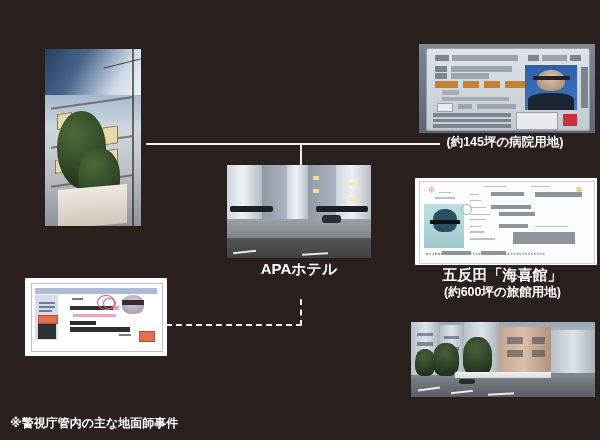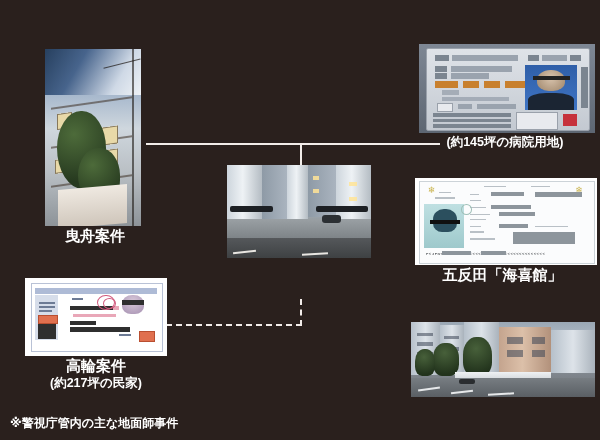--- a/index.html
+++ b/index.html
@@ -151,21 +151,20 @@
       <div class="win" style="left:52%;top:57%;width:24%;height:9%;"></div>
       <div class="win" style="left:10%;top:62%;width:14%;height:8%;"></div>
       <div class="tree" style="left:12%;top:35%;width:52%;height:44%;"></div>
       <div class="tree" style="left:34%;top:56%;width:44%;height:32%;"></div>
       <div class="wall"></div>
       <div class="pole"></div>
       <div class="wire"></div>
     </div>
   </div>
   <div class="cap" style="left:0;top:228px;width:190px;">
-    <span class="t1">曳舟案件</span>
   </div>
 
   <div class="node" style="left:227px;top:165px;width:144px;height:93px;">
     <div class="photo ph-apa" style="left:0;top:0;width:144px;height:93px;">
       <div class="twr" style="left:0;top:0;width:24%;height:62%;"></div>
       <div class="twrdk" style="left:24%;top:0;width:18%;height:58%;"></div>
       <div class="twr" style="left:42%;top:0;width:14%;height:60%;"></div>
       <div class="twrdk" style="left:56%;top:0;width:20%;height:56%;"></div>
       <div class="twr" style="left:76%;top:0;width:24%;height:64%;"></div>
       <div class="winrow" style="left:60%;top:12%;width:4%;height:4%;"></div>
@@ -175,20 +174,21 @@
       <div class="canopy" style="left:2%;top:44%;width:30%;height:7%;"></div>
       <div class="canopy" style="left:62%;top:44%;width:36%;height:7%;"></div>
       <div class="lot"></div>
       <div class="car" style="left:66%;top:54%;width:13%;height:8%;"></div>
       <div class="road"></div>
       <div class="stripe" style="left:4%;bottom:5%;width:16%;transform:rotate(-6deg);"></div>
       <div class="stripe" style="left:52%;bottom:3%;width:18%;transform:rotate(-3deg);"></div>
     </div>
   </div>
   <div class="cap" style="left:210px;top:261px;width:178px;">
+    <span class="t1">APAホテル</span>
   </div>
 
   <div class="node" style="left:25px;top:278px;width:142px;height:78px;">
     <div class="photo ph-doc" style="left:0;top:0;width:142px;height:78px;">
       <div class="border"></div>
       <div class="band" style="left:7%;top:13%;width:86%;height:7%;"></div>
       <div class="band" style="left:7%;top:22%;width:16%;height:58%;opacity:.5;"></div>
       <div class="txt" style="left:10%;top:31%;width:11%;"></div>
       <div class="txt" style="left:10%;top:36%;width:11%;"></div>
       <div class="txt" style="left:10%;top:41%;width:9%;"></div>
@@ -200,24 +200,20 @@
       <div class="pinkband" style="left:34%;top:46%;width:30%;height:4%;"></div>
       <div class="redact" style="left:32%;top:55%;width:18%;height:5%;"></div>
       <div class="redact" style="left:32%;top:63%;width:42%;height:6%;"></div>
       <div class="seal" style="left:51%;top:22%;width:11%;height:17%;"></div>
       <div class="seal" style="left:55%;top:25%;width:8%;height:12%;"></div>
       <div class="face" style="left:68%;top:22%;width:16%;height:24%;"></div>
       <div class="redact" style="left:68%;top:28%;width:16%;height:6%;"></div>
       <div class="stamp" style="left:80%;top:68%;width:10%;height:11%;"></div>
       <div class="txt" style="left:66%;top:72%;width:9%;"></div>
     </div>
-  </div>
-  <div class="cap" style="left:10px;top:358px;width:172px;">
-    <span class="t1">高輪案件</span>
-    <span class="t2">(約217坪の民家)</span>
   </div>
 
   <div class="node" style="left:419px;top:44px;width:176px;height:89px;">
     <div class="photo ph-lic" style="left:0;top:0;width:176px;height:89px;">
       <div class="card"></div>
       <div class="lbl" style="left:9%;top:12%;width:8%;height:7%;"></div>
       <div class="fld" style="left:19%;top:12%;width:37%;height:7%;"></div>
       <div class="lbl" style="left:62%;top:12%;width:6%;height:7%;"></div>
       <div class="fld" style="left:70%;top:12%;width:14%;height:7%;"></div>
       <div class="lbl" style="left:86%;top:12%;width:6%;height:7%;"></div>
@@ -278,20 +274,21 @@
       <div class="phead" style="left:10%;top:36%;width:13%;height:26%;"></div>
       <div class="pbar" style="left:8%;top:48%;width:17%;height:5%;"></div>
       <div class="ring" style="left:25%;top:30%;width:5%;height:10%;"></div>
       <div class="mrz" style="left:6%;top:85%;">P&lt;JPN&lt;&lt;&lt;&lt;&lt;&lt;&lt;&lt;&lt;&lt;&lt;&lt;&lt;&lt;&lt;&lt;&lt;&lt;&lt;&lt;&lt;&lt;&lt;&lt;&lt;&lt;&lt;&lt;&lt;&lt;&lt;&lt;&lt;&lt;&lt;&lt;</div>
       <div class="gbar" style="left:15%;top:84%;width:16%;height:5%;"></div>
       <div class="gbar" style="left:36%;top:84%;width:14%;height:5%;"></div>
     </div>
   </div>
   <div class="cap" style="left:405px;top:267px;width:195px;">
     <span class="t1">五反田「海喜館」</span>
+    <span class="t2">(約600坪の旅館用地)</span>
   </div>
 
   <div class="node" style="left:411px;top:322px;width:184px;height:75px;">
     <div class="photo ph-street" style="left:0;top:0;width:184px;height:75px;">
       <div class="twr" style="left:0;top:0;width:16%;height:70%;"></div>
       <div class="twr" style="left:16%;top:4%;width:13%;height:66%;"></div>
       <div class="twr" style="left:29%;top:0;width:19%;height:68%;"></div>
       <div class="bldg" style="left:48%;top:6%;width:28%;height:62%;"></div>
       <div class="twr" style="left:76%;top:10%;width:24%;height:58%;"></div>
       <div class="winS" style="left:3%;top:14%;width:9%;height:5%;"></div>

